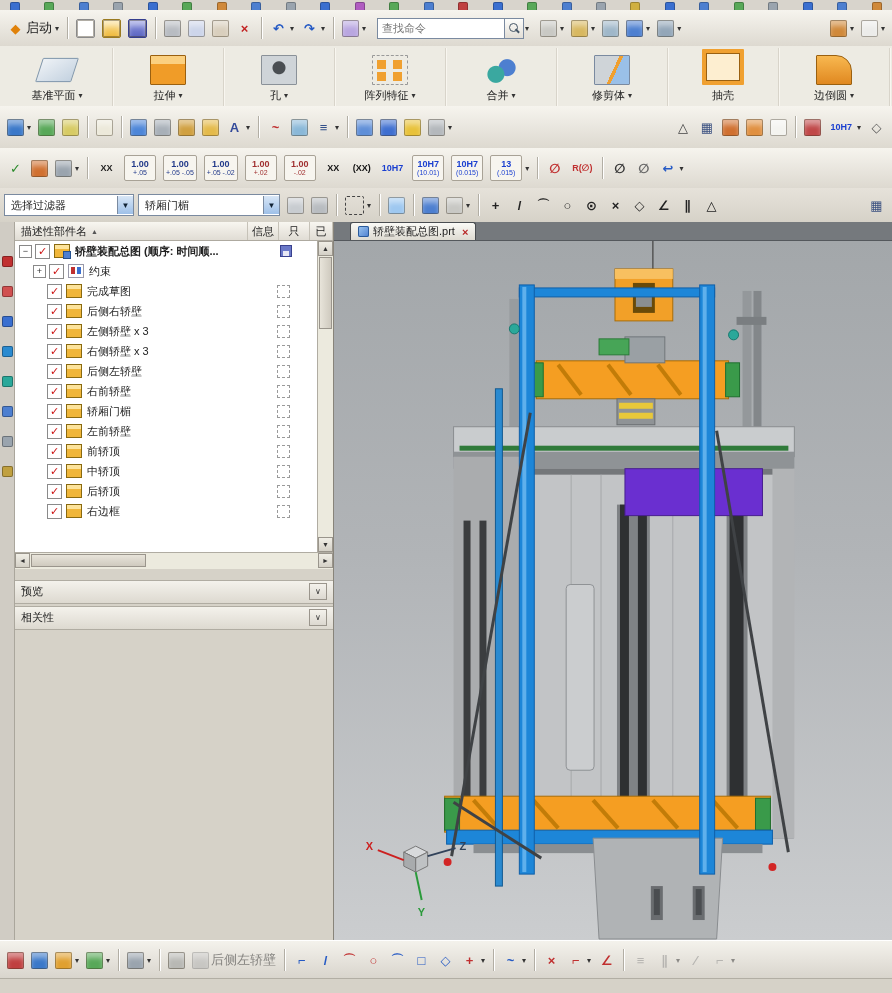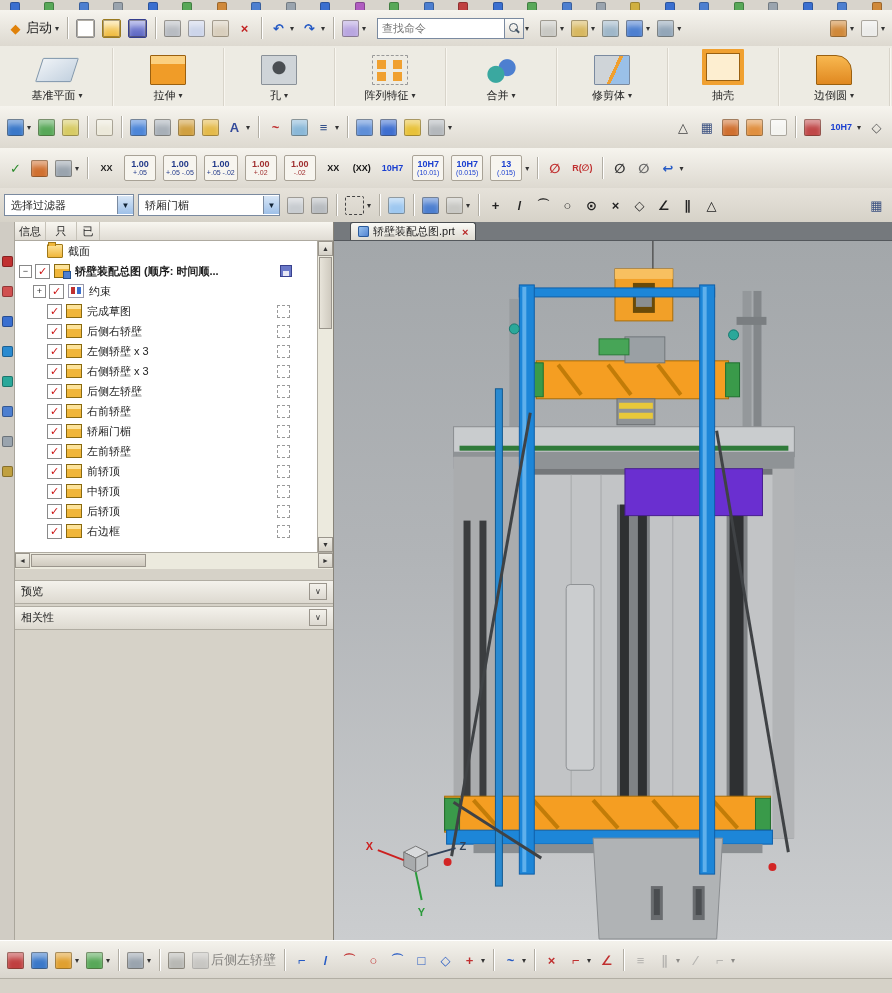--- a/index.html
+++ b/index.html
@@ -575,32 +575,30 @@
         <span class="sideicon" style="background: rgb(58, 111, 208);"></span>
         <span class="sideicon" style="background: rgb(42, 138, 208);"></span>
         <span class="sideicon" style="background: rgb(42, 168, 154);"></span>
         <span class="sideicon" style="background: rgb(77, 127, 208);"></span>
         <span class="sideicon" style="background: rgb(154, 164, 174);"></span>
         <span class="sideicon" style="background: rgb(192, 160, 64);"></span>
       </div>
 
     <div id="navigator">
       <div id="nav-header">
+        <div class="nh-name">
+          <span>描述性部件名</span>
+          <span class="sort">▲</span>
+        </div>
         <div class="nh-cell">信息</div>
         <div class="nh-cell">只</div>
         <div class="nh-cell">已</div>
       </div>
       <div id="tree-wrap">
         <div id="tree">
-            <div class="trow">
-              <span class="tind" style="width: 18px;"></span>
-              <span class="exp-spacer"></span>
-              <span class="nico folder-icon"></span>
-              <span class="tlabel">截面</span>
-            </div>
             <div class="trow">
               <span class="tind" style="width: 4px;"></span>
               <span class="expander">−</span>
               <span class="cbx">
                 <span>✓</span>
               </span>
               <span class="nico assembly-icon"></span>
               <span class="tlabel bold">轿壁装配总图 (顺序: 时间顺...</span>
               <span class="right-save">
                 <span class="save-inner"></span>

